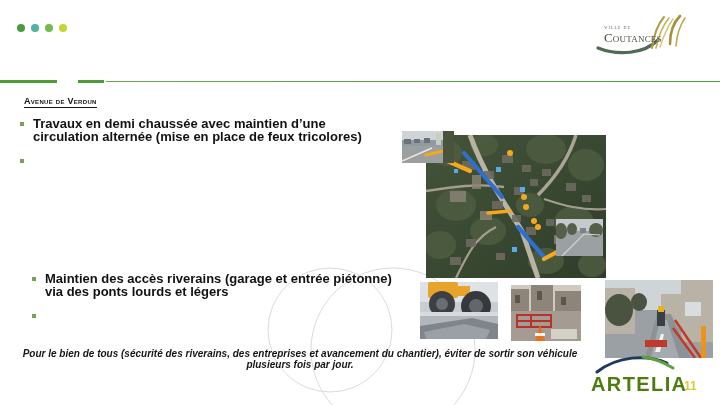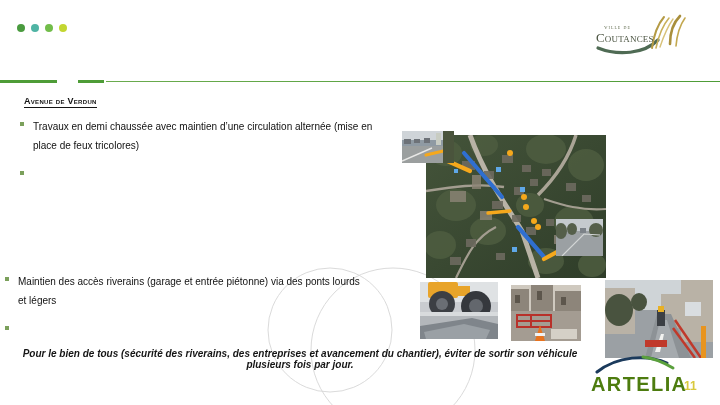--- a/index.html
+++ b/index.html
@@ -36,45 +36,45 @@
 
   
   .logo-coutances{position:absolute;left:592px;top:14px;width:100px;height:48px;}
   .logo-coutances .txt-ville{
     position:absolute;left:12px;top:11px;
     font-family:"Liberation Serif",serif;
     font-size:5px;letter-spacing:1px;color:#5f6a4d;
     font-variant:small-caps;
   }
   .logo-coutances .txt-main{
-    position:absolute;left:4px;top:16px;
+    position:absolute;left:12px;top:16px;
     font-family:"Liberation Serif",serif;
     font-size:13px;letter-spacing:0.2px;color:#4a5340;
     font-variant:small-caps;font-weight:normal;white-space:nowrap;
   }
 
   
   .subtitle{
     position:absolute;left:24px;top:96px;
     font-size:9px;font-weight:bold;color:#141414;
     font-variant:small-caps;letter-spacing:0.3px;
     border-bottom:1.4px solid #141414;padding-bottom:1px;
   }
 
   
   .bullets{position:absolute;}
   .bullets.grp1{left:20px;top:117px;width:360px;}
-  .bullets.grp2{left:5px;top:272px;width:360px;}
+  .bullets.grp2{left:32px;top:272px;width:360px;}
   .bullet{display:flex;align-items:flex-start;margin-bottom:11px;}
   .bullet .mark{
     width:4px;height:4px;background:#7ba05b;flex:0 0 auto;
     margin-top:5px;margin-right:9px;
   }
   .bullet .txt{
-    font-size:10px;line-height:19px;color:#111111;
+    font-size:13px;line-height:13px;color:#111111;font-weight:bold;
   }
 
   
   .footer-note{
     position:absolute;left:22px;top:348px;width:556px;
     font-size:10px;line-height:11px;font-style:italic;
     font-weight:bold;color:#151515;text-align:center;
   }
 
   

